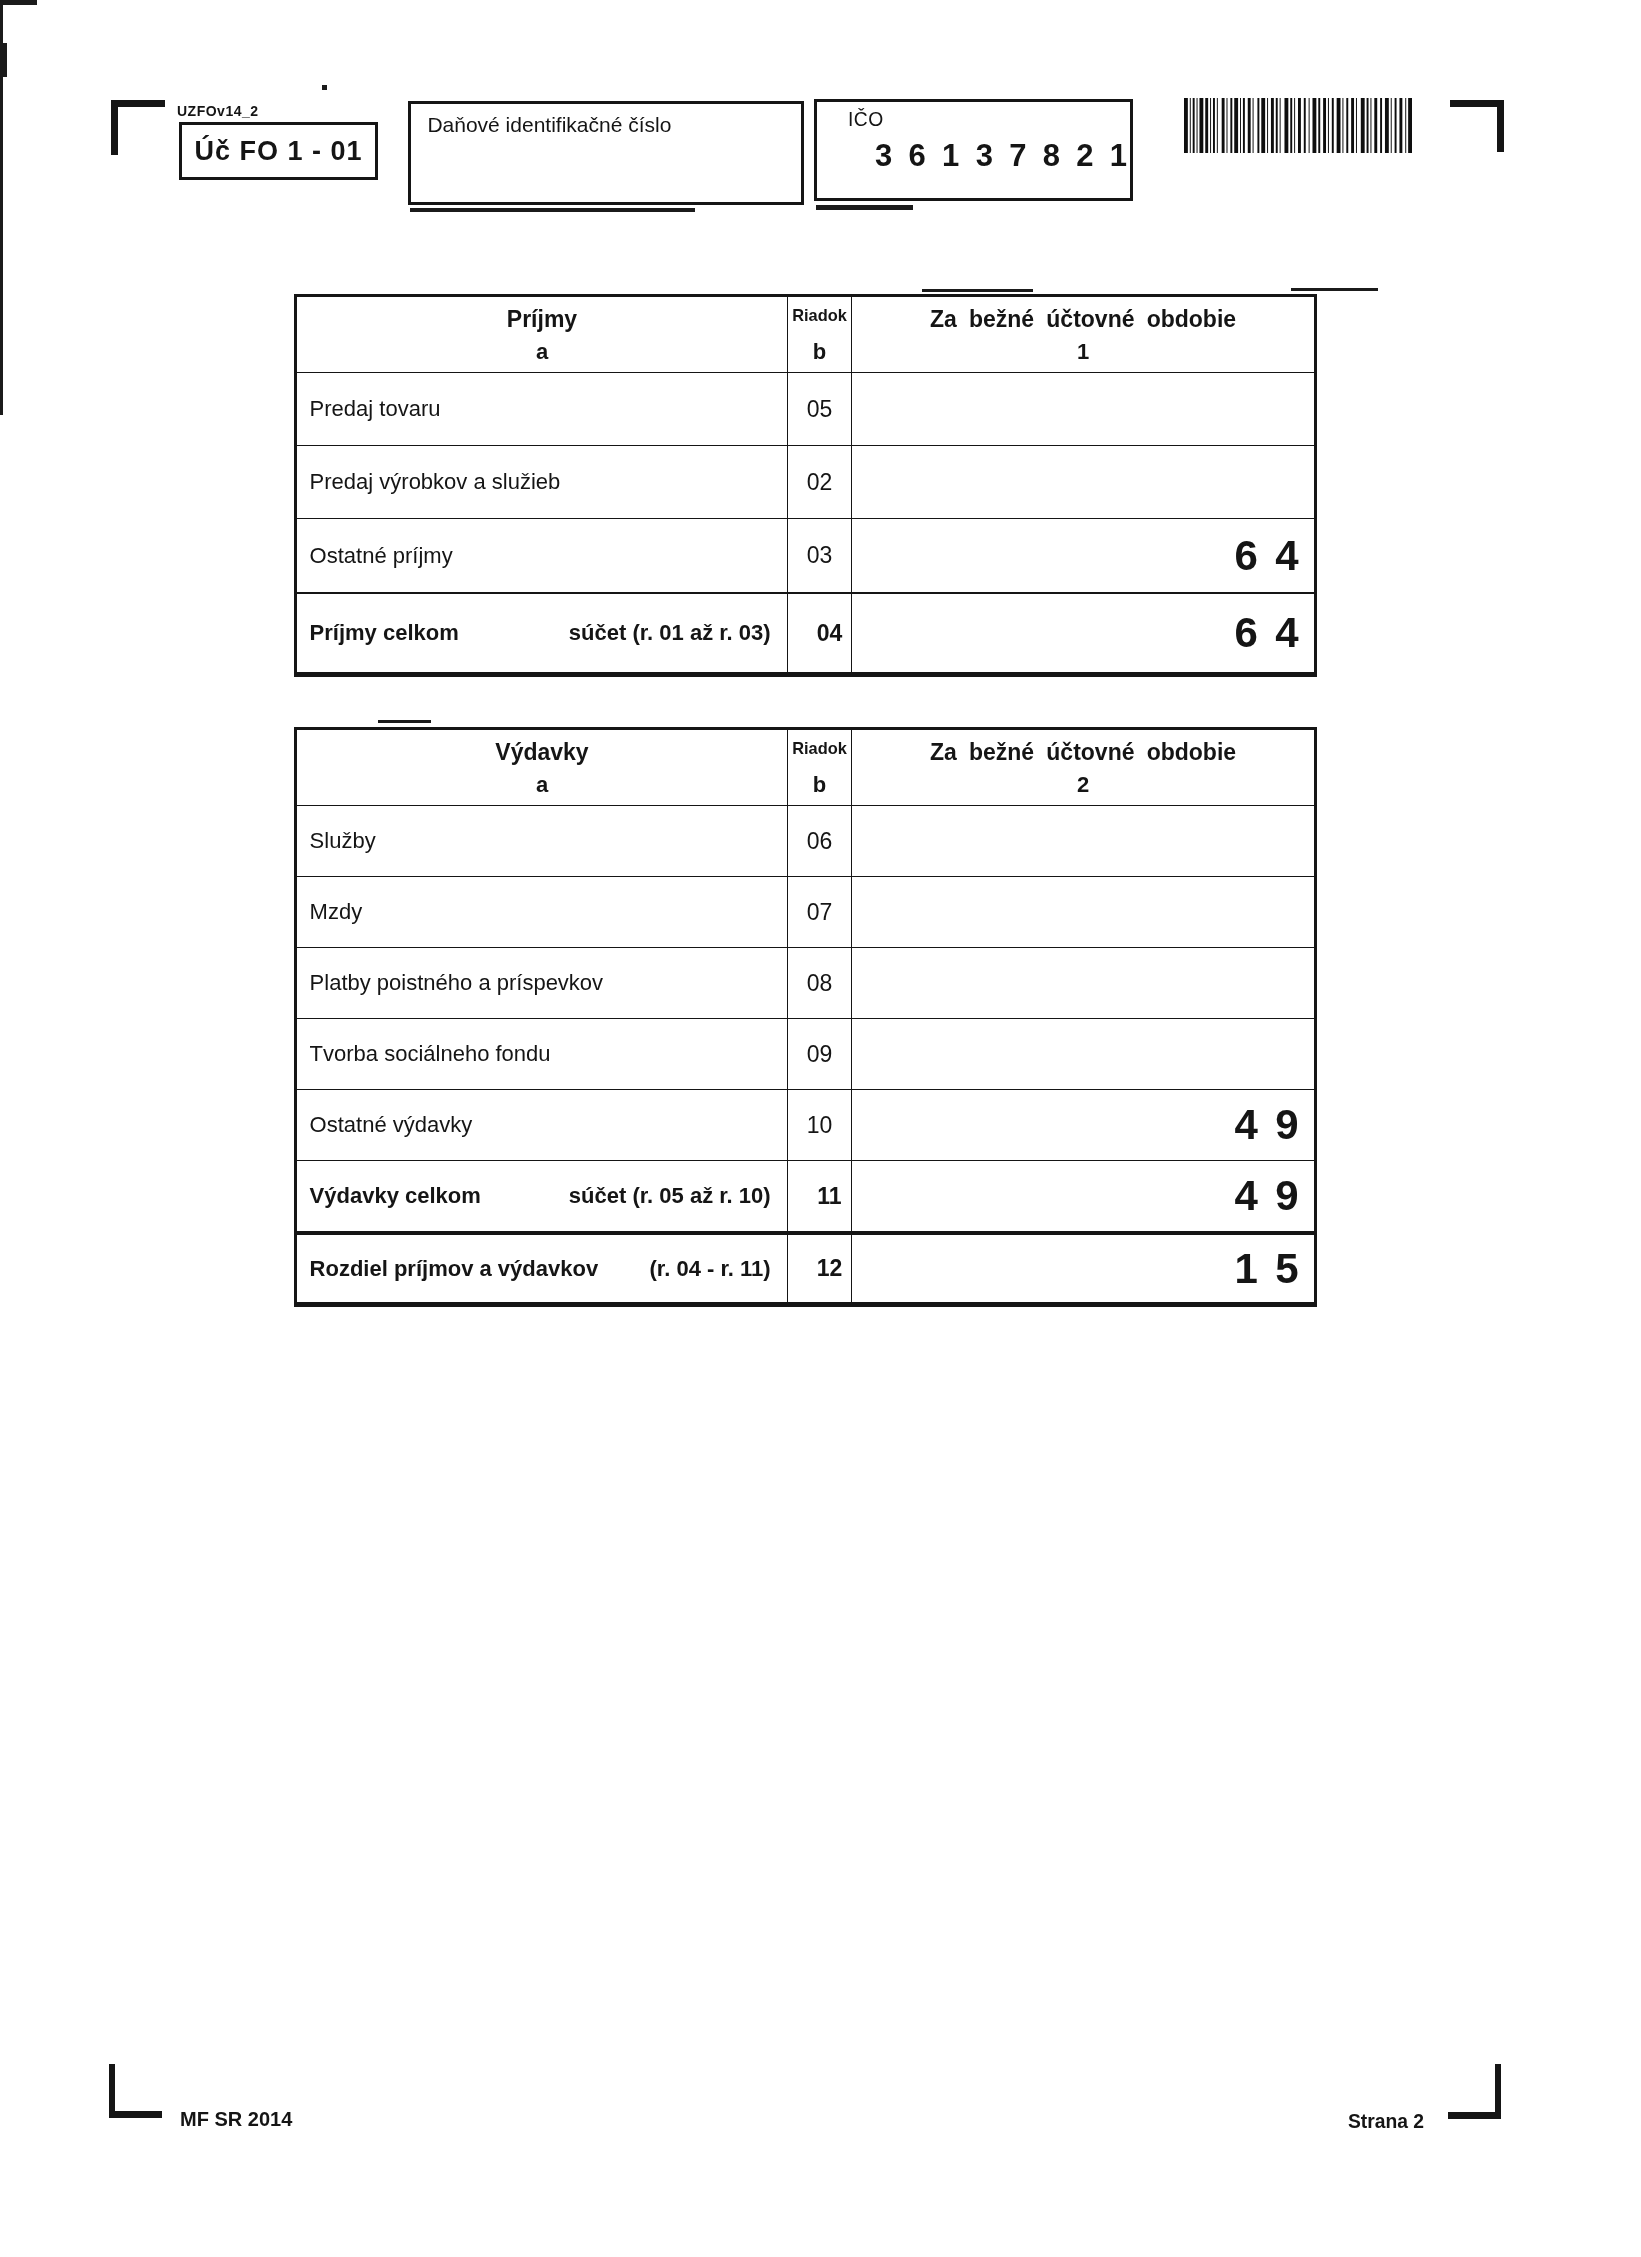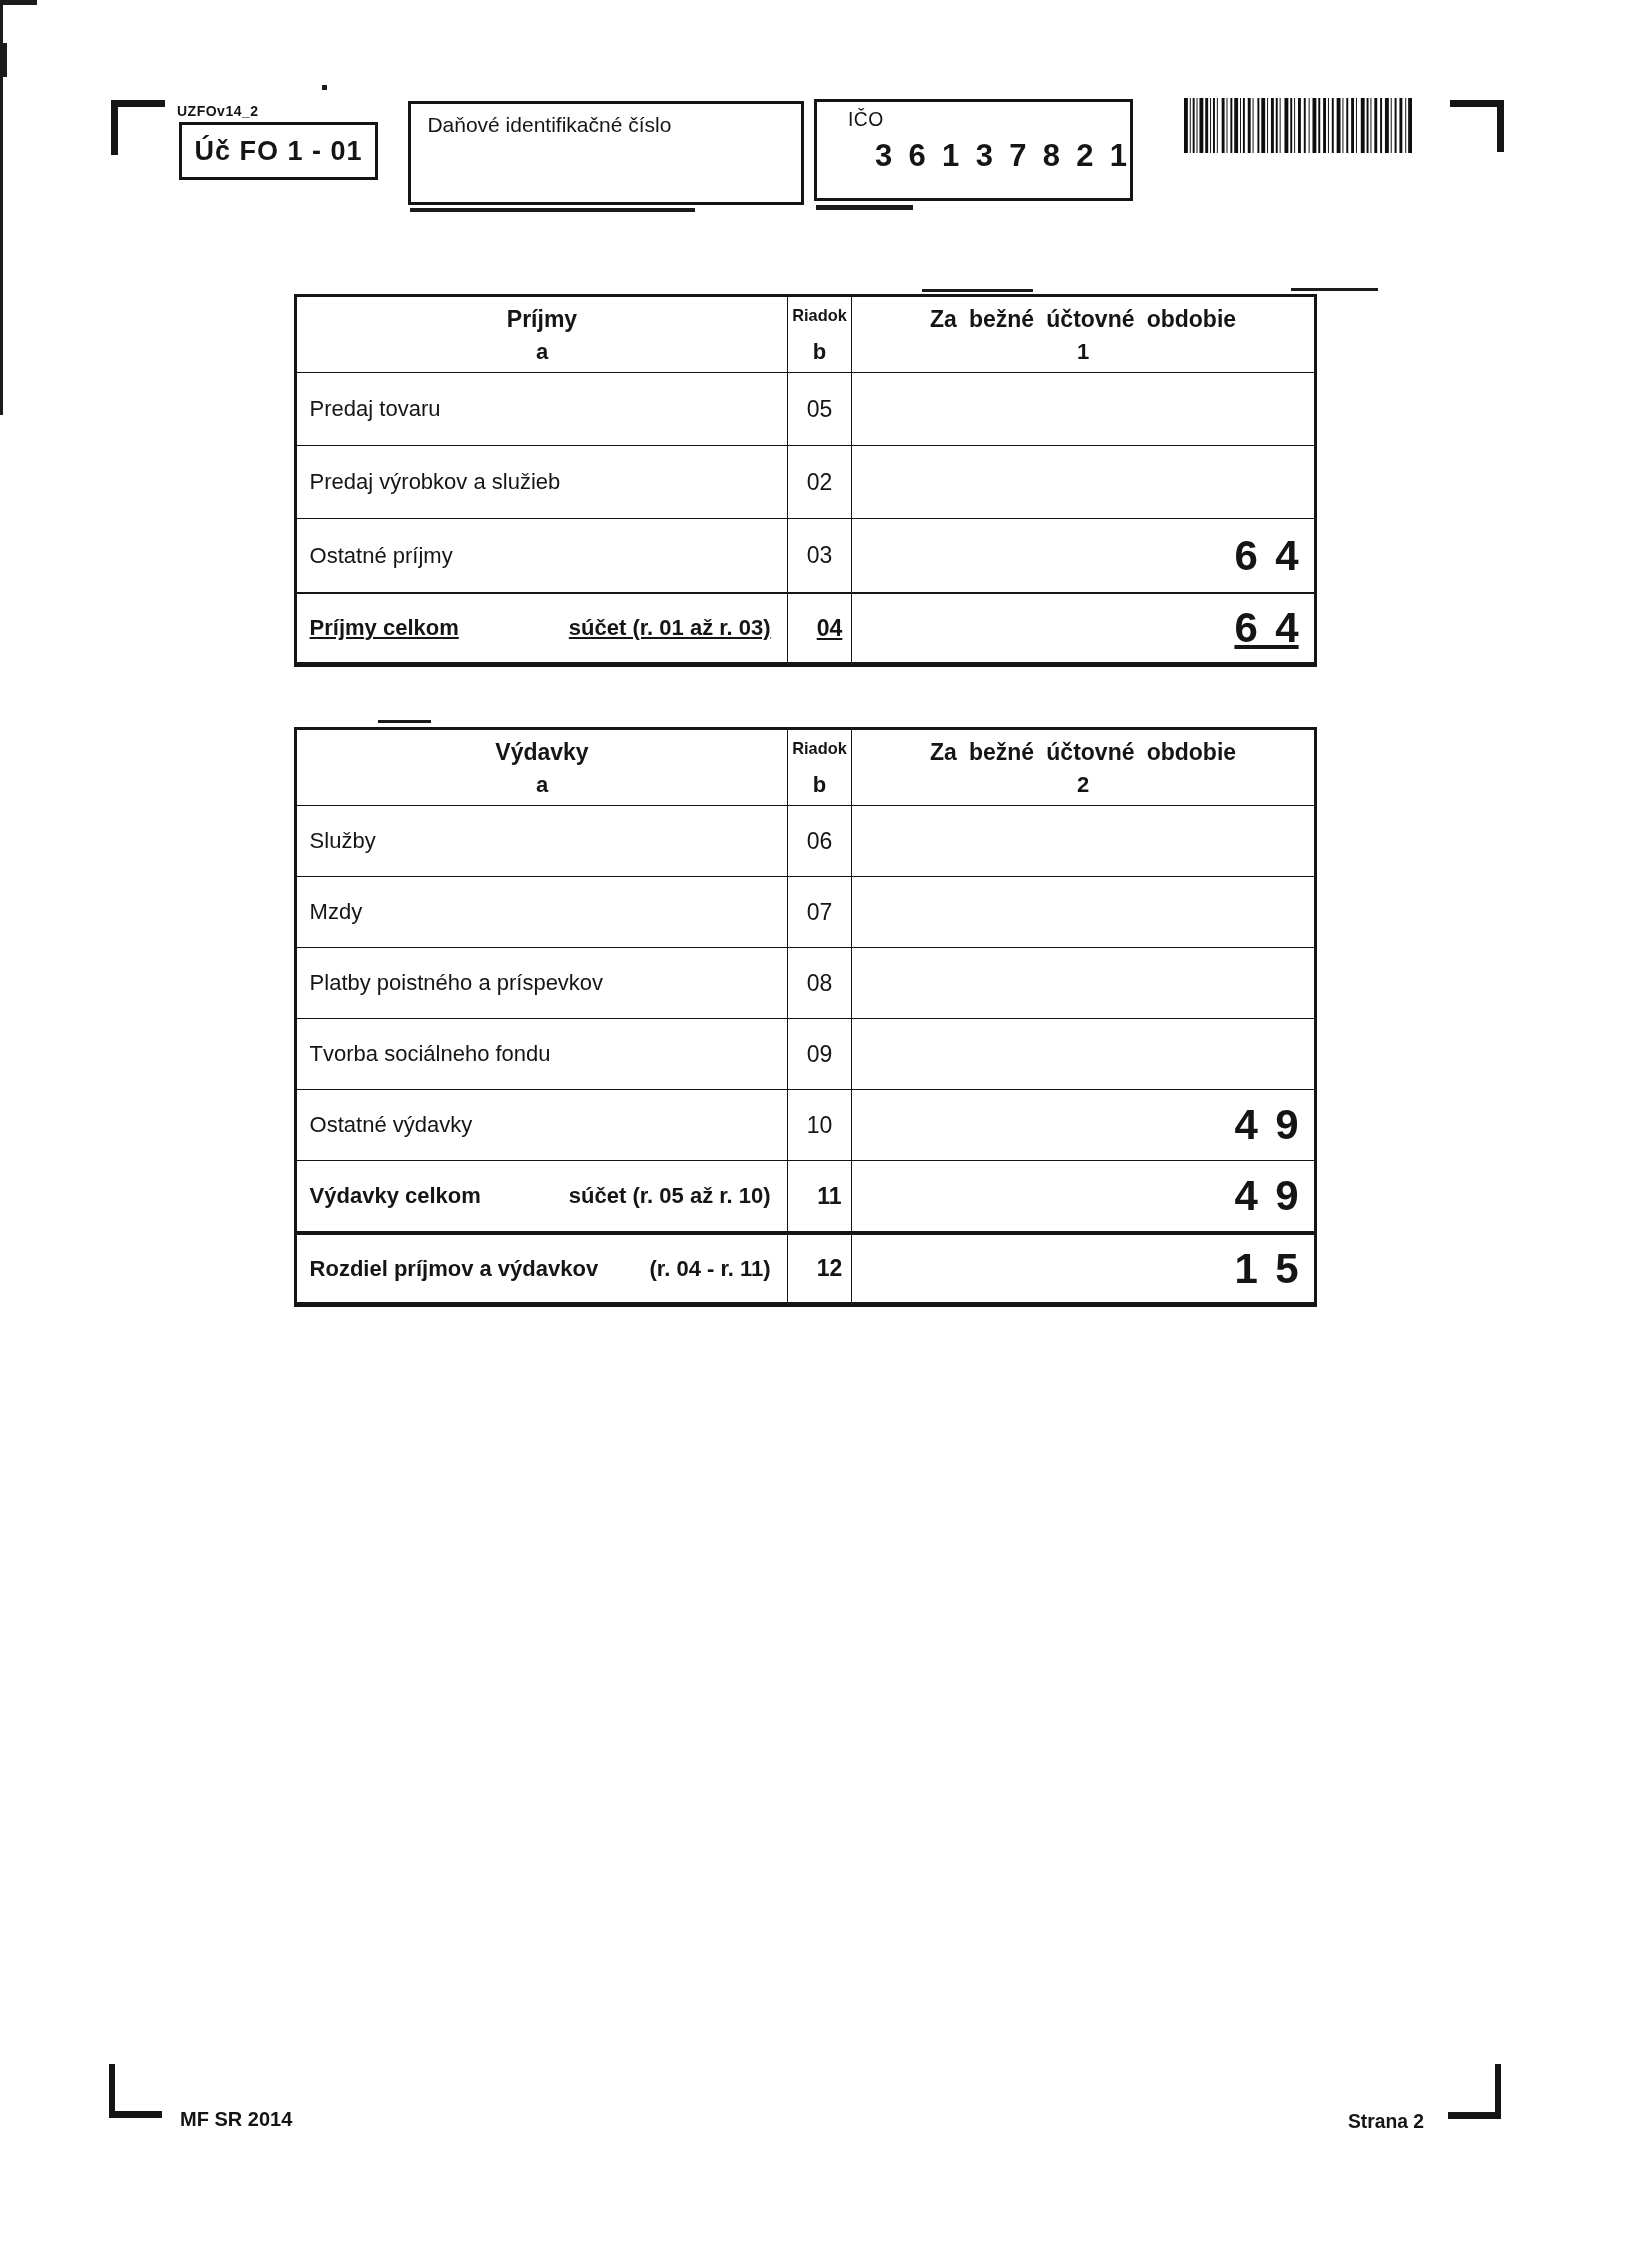--- a/index.html
+++ b/index.html
@@ -41,21 +41,21 @@
   .cell.a{display:flex;align-items:center;justify-content:space-between;padding:0 16.4px 0 12.6px;font-size:22px;}
   .cell.c{display:flex;align-items:center;justify-content:flex-end;padding-right:15.4px;
     font-size:42px;font-weight:700;word-spacing:5.8px;white-space:nowrap;}
   .t-head .cell{display:flex;flex-direction:column;align-items:center;justify-content:space-between;
     padding:8.7px 0 6.8px 0;font-weight:700;}
   .h-main{font-size:23px;}
   .h-riadok{font-size:16.4px;}
   .h-sub{font-size:22px;}
   .r76{height:73px;}
   .r77{height:74px;}
-  .r72{height:70px;text-decoration:underline;}
+  .r72{height:80px;}
   .r74{height:71px;}
   .brow .cell.a span{font-weight:700;}
   .brow .cell.b{font-weight:700;padding-left:20px;}
   
   .mf{position:absolute;left:180px;top:2108px;font-size:20px;font-weight:600;}
   .strana{position:absolute;left:1348px;top:2111px;font-size:19.3px;font-weight:700;}
   
   .art{position:absolute;background:#1b1b1b;}
 </style>
 </head>

